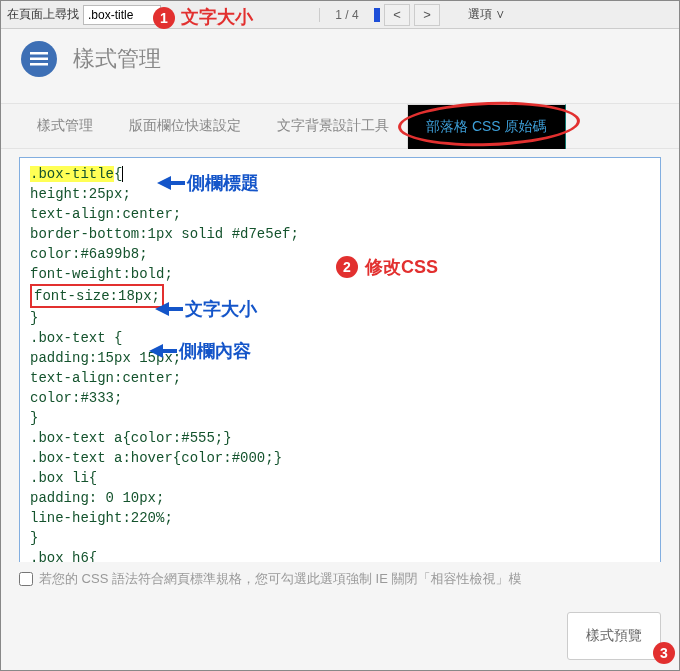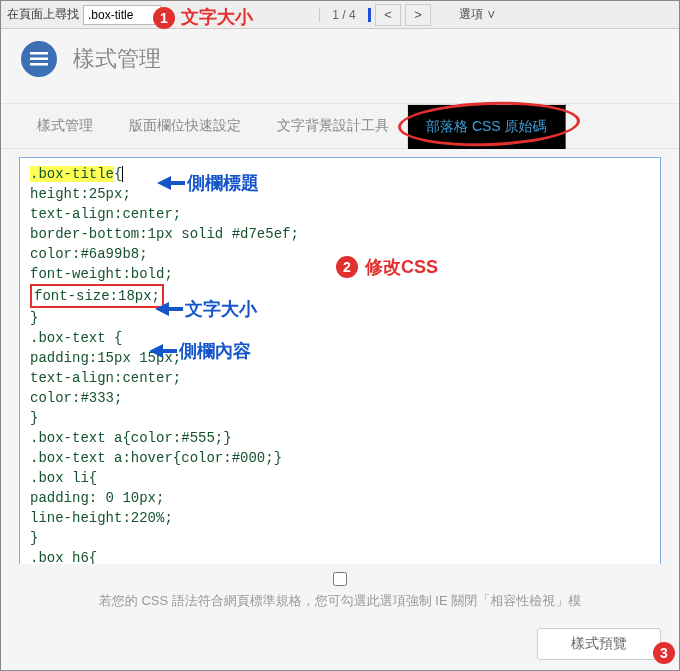--- a/index.html
+++ b/index.html
@@ -24,22 +24,22 @@
     padding: 0 6px;
     position: relative;
   }
   .findbar-label { color: #333; white-space: nowrap; }
   .find-input {
     width: 78px; height: 20px;
     border: 1px solid #bbb; background: #fff;
     padding: 0 4px; font-size: 12px;
   }
   .find-count {
-    width: 52px; text-align: center; color: #666;
-    border-left: 1px solid #ccc; border-right: 3px solid #1d4ed8;
+    width: 61px; text-align: center; color: #666;
+    border-left: 1px solid #ccc; border-right: 6px solid #1d4ed8;
     padding: 0 7px;
   }
   .nav-btn {
     width: 26px; height: 22px; background: #f0f0f0;
     border: 1px solid #ccc; display: flex;
     align-items: center; justify-content: center;
     font-size: 13px; color: #555; cursor: pointer;
   }
   .opt-btn {
     height: 22px; padding: 0 8px; display: flex;
@@ -153,29 +153,28 @@
   }
   
   .footer {
     position: absolute; bottom: 0; left: 0; right: 0;
     padding: 8px 18px 10px 18px;
     background: #f5f5f5;
   }
   .compat {
     font-size: 13px; color: #999;
     display: flex; align-items: center; gap: 6px;
-    margin-bottom: 10px;
-    flex-direction: column;
+    margin-bottom: 24px;
   }
   .compat input { width: 14px; height: 14px; }
   .btn-row { display: flex; justify-content: flex-end; gap: 10px; }
   .btn {
-    height: 32px; padding: 0 33px;
+    height: 48px; padding: 0 18px;
     font-size: 14px; border-radius: 3px;
-    display: flex; align-items: center; cursor: pointer; margin-top: 8px;
+    display: flex; align-items: center; cursor: pointer;
   }
   .btn-secondary { background: #fff; border: 1px solid #ccc; color: #666; }
   .btn-primary { background: #2ea4de; border: 1px solid #2ea4de; color: #fff; }
 </style>
 </head>
 <body>
 
 <div class="findbar">
   <span class="findbar-label">在頁面上尋找</span>
   <input class="find-input" value=".box-title" style="">

